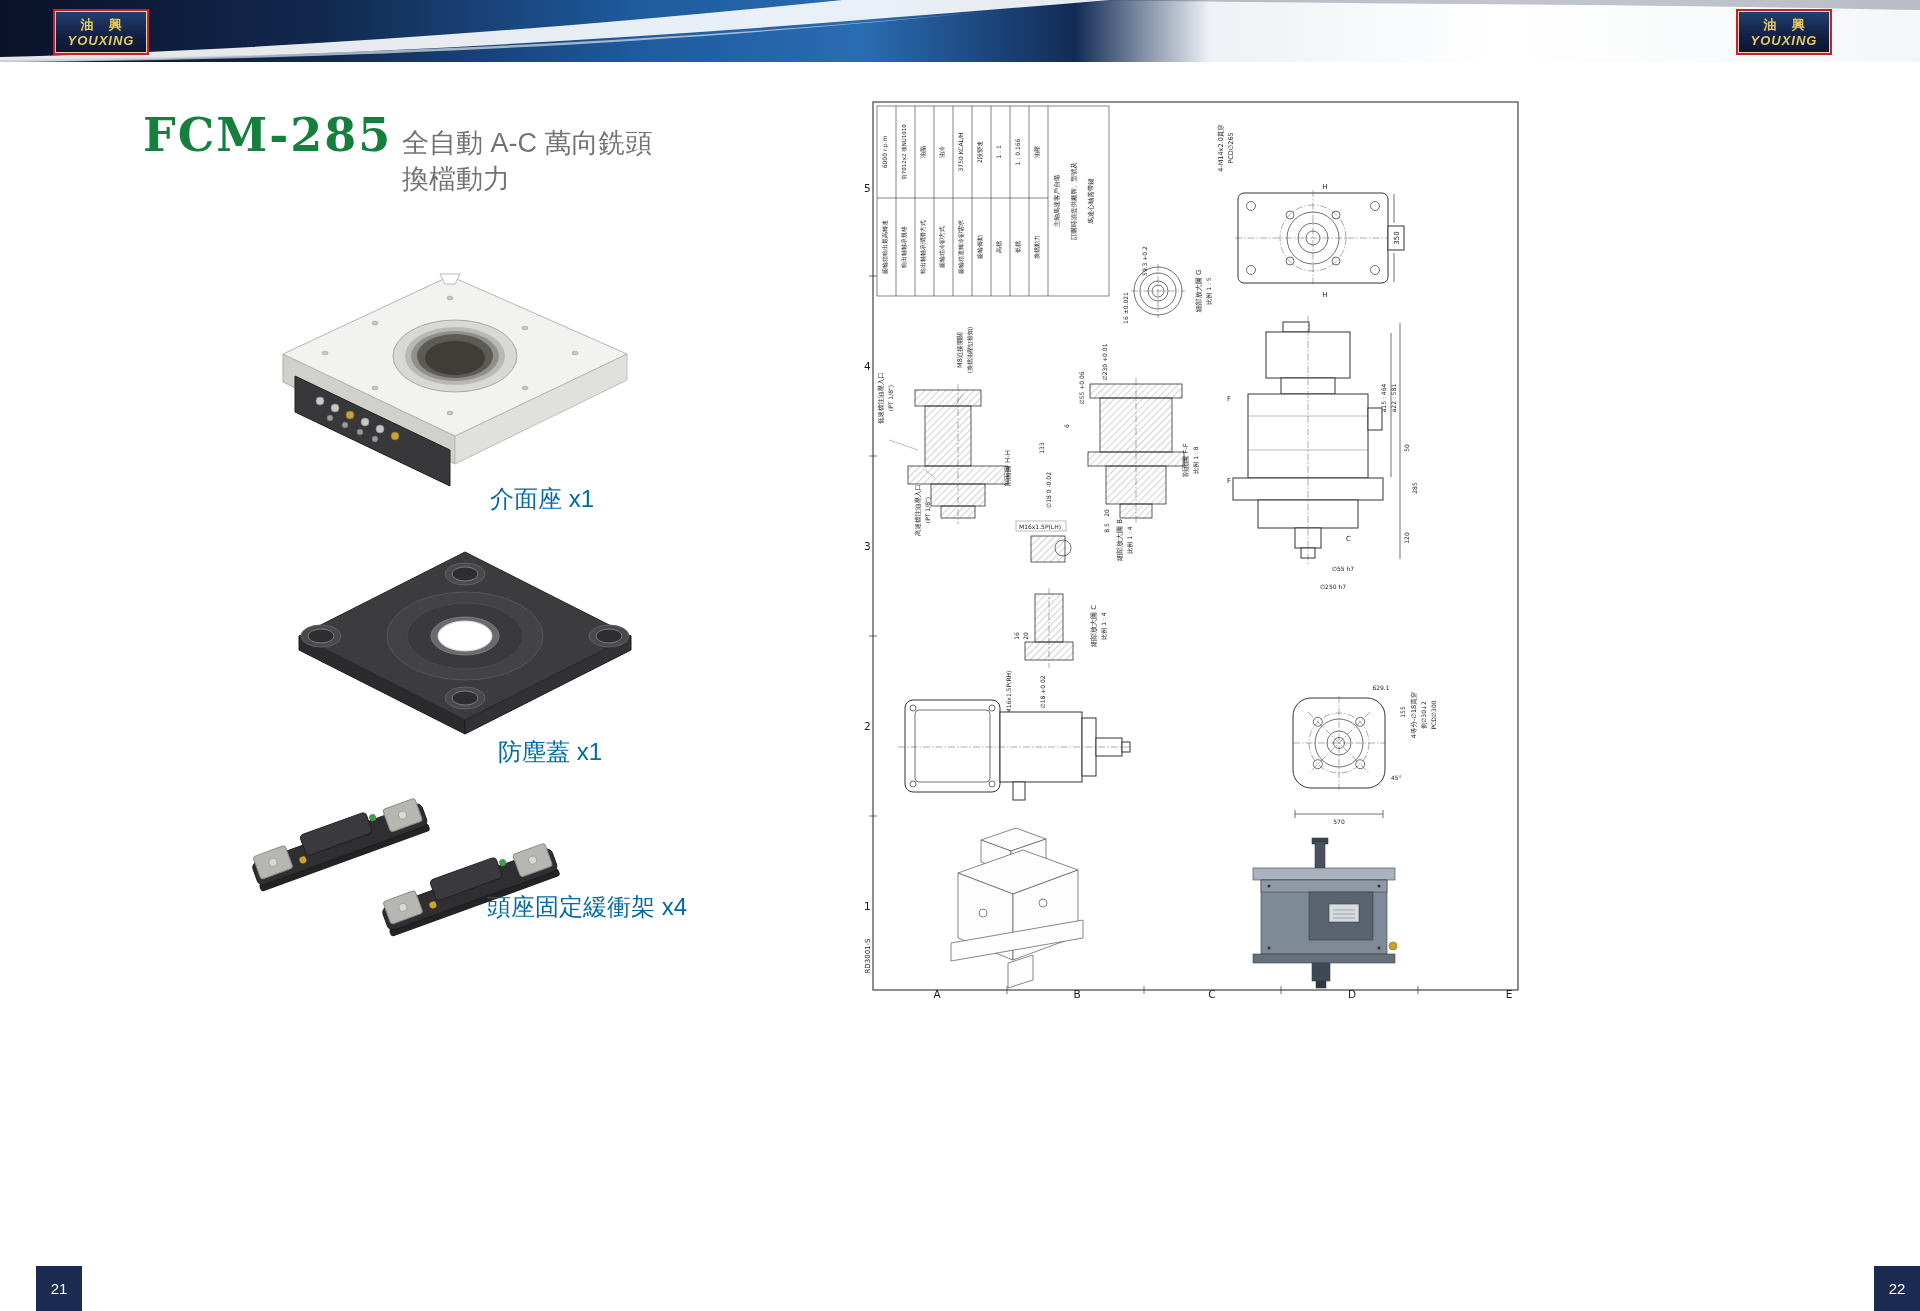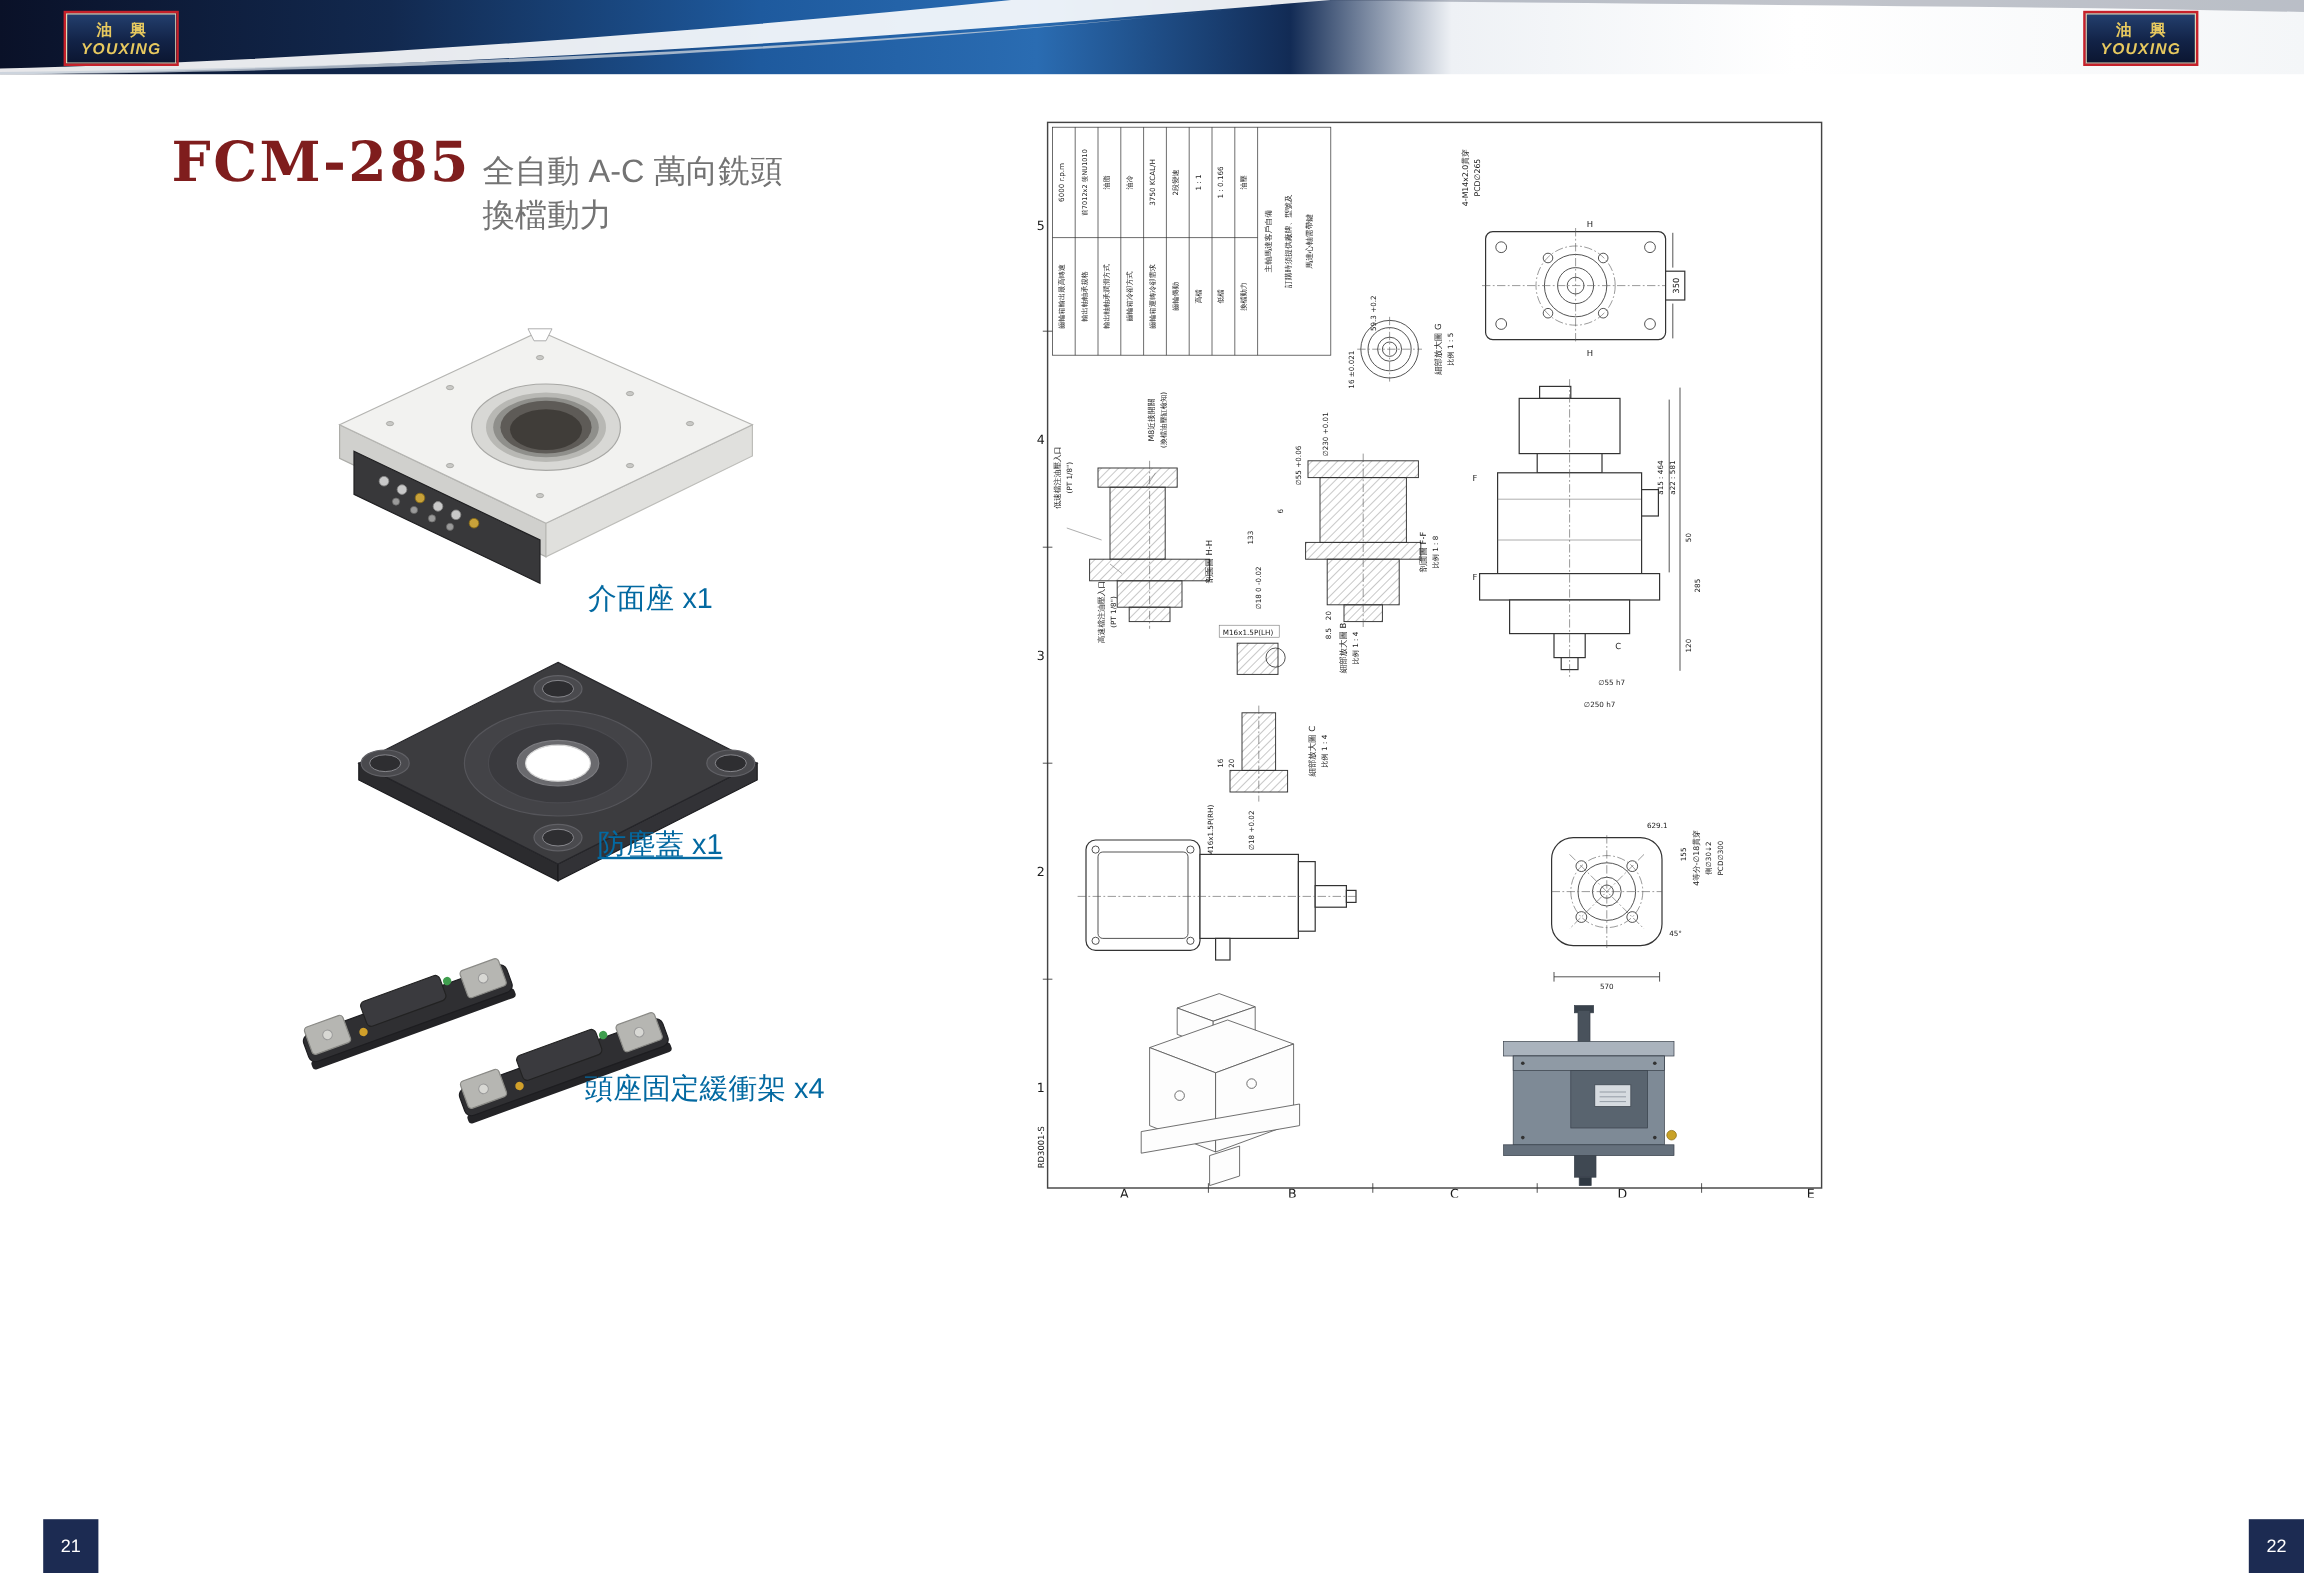--- a/index.html
+++ b/index.html
@@ -17,28 +17,28 @@
   .logo-cn{color:#e7c95f;font-family:Liberation Serif, serif;font-weight:bold;font-size:13px;letter-spacing:6px;padding-left:6px;line-height:16px;text-align:center;}
   .logo-en{color:#e7c95f;font-family:Liberation Sans, sans-serif;font-style:italic;font-weight:bold;font-size:13px;letter-spacing:1px;line-height:15px;}
 
   
   .pageno{position:absolute;bottom:0;width:46px;height:45px;background:#1c2b52;color:#ffffff;
           font-size:15px;display:flex;align-items:center;justify-content:center;margin-left:36px;}
   .pageno-left{left:0;} .pageno-right{right:0;}
 
   
   .model{position:absolute;left:143px;top:108px;margin:0;font-family:"DejaVu Serif",serif;
-         font-weight:900;font-size:46px;letter-spacing:2px;color:#7f1d1d;}
+         font-weight:900;font-size:46px;letter-spacing:2px;color:#15803d;}
   .subtitle{position:absolute;left:402px;top:125px;color:#737373;font-size:27px;line-height:36px;}
   .fig{position:absolute;display:block;}
   .fig1{left:275px;top:268px;width:360px;height:230px;}
   .fig2{left:295px;top:548px;width:340px;height:190px;}
   .fig3{left:235px;top:752px;width:330px;height:190px;}
   .fig-label{position:absolute;color:#0369a1;font-size:24px;white-space:nowrap;}
-  .lab1{left:490px;top:483px;} .lab2{left:498px;top:688px;text-decoration:underline;} .lab3{left:487px;top:891px;}
+  .lab1{left:490px;top:483px;} .lab2{left:498px;top:736px;} .lab3{left:487px;top:891px;}
 
   
   .sheet{position:absolute;left:863px;top:98px;width:667px;height:900px;display:block;}
   .sheet text{font-family:"DejaVu Sans",sans-serif;fill:#1a1a1a;}
   .t5{font-size:5.5px;} .t6{font-size:6px;} .t65{font-size:6.5px;} .t7{font-size:7px;} .t10{font-size:10.5px;}
   .ln{stroke:#333;stroke-width:0.7;fill:none;}
   .lnw{stroke:#333;stroke-width:1;fill:#fff;}
   .thin{stroke:#666;stroke-width:0.45;fill:none;}
   .ctr{stroke:#555;stroke-width:0.5;fill:none;stroke-dasharray:7 2 1.5 2;}
   .hatched{fill:url(#hatch);stroke:#333;stroke-width:0.8;}

